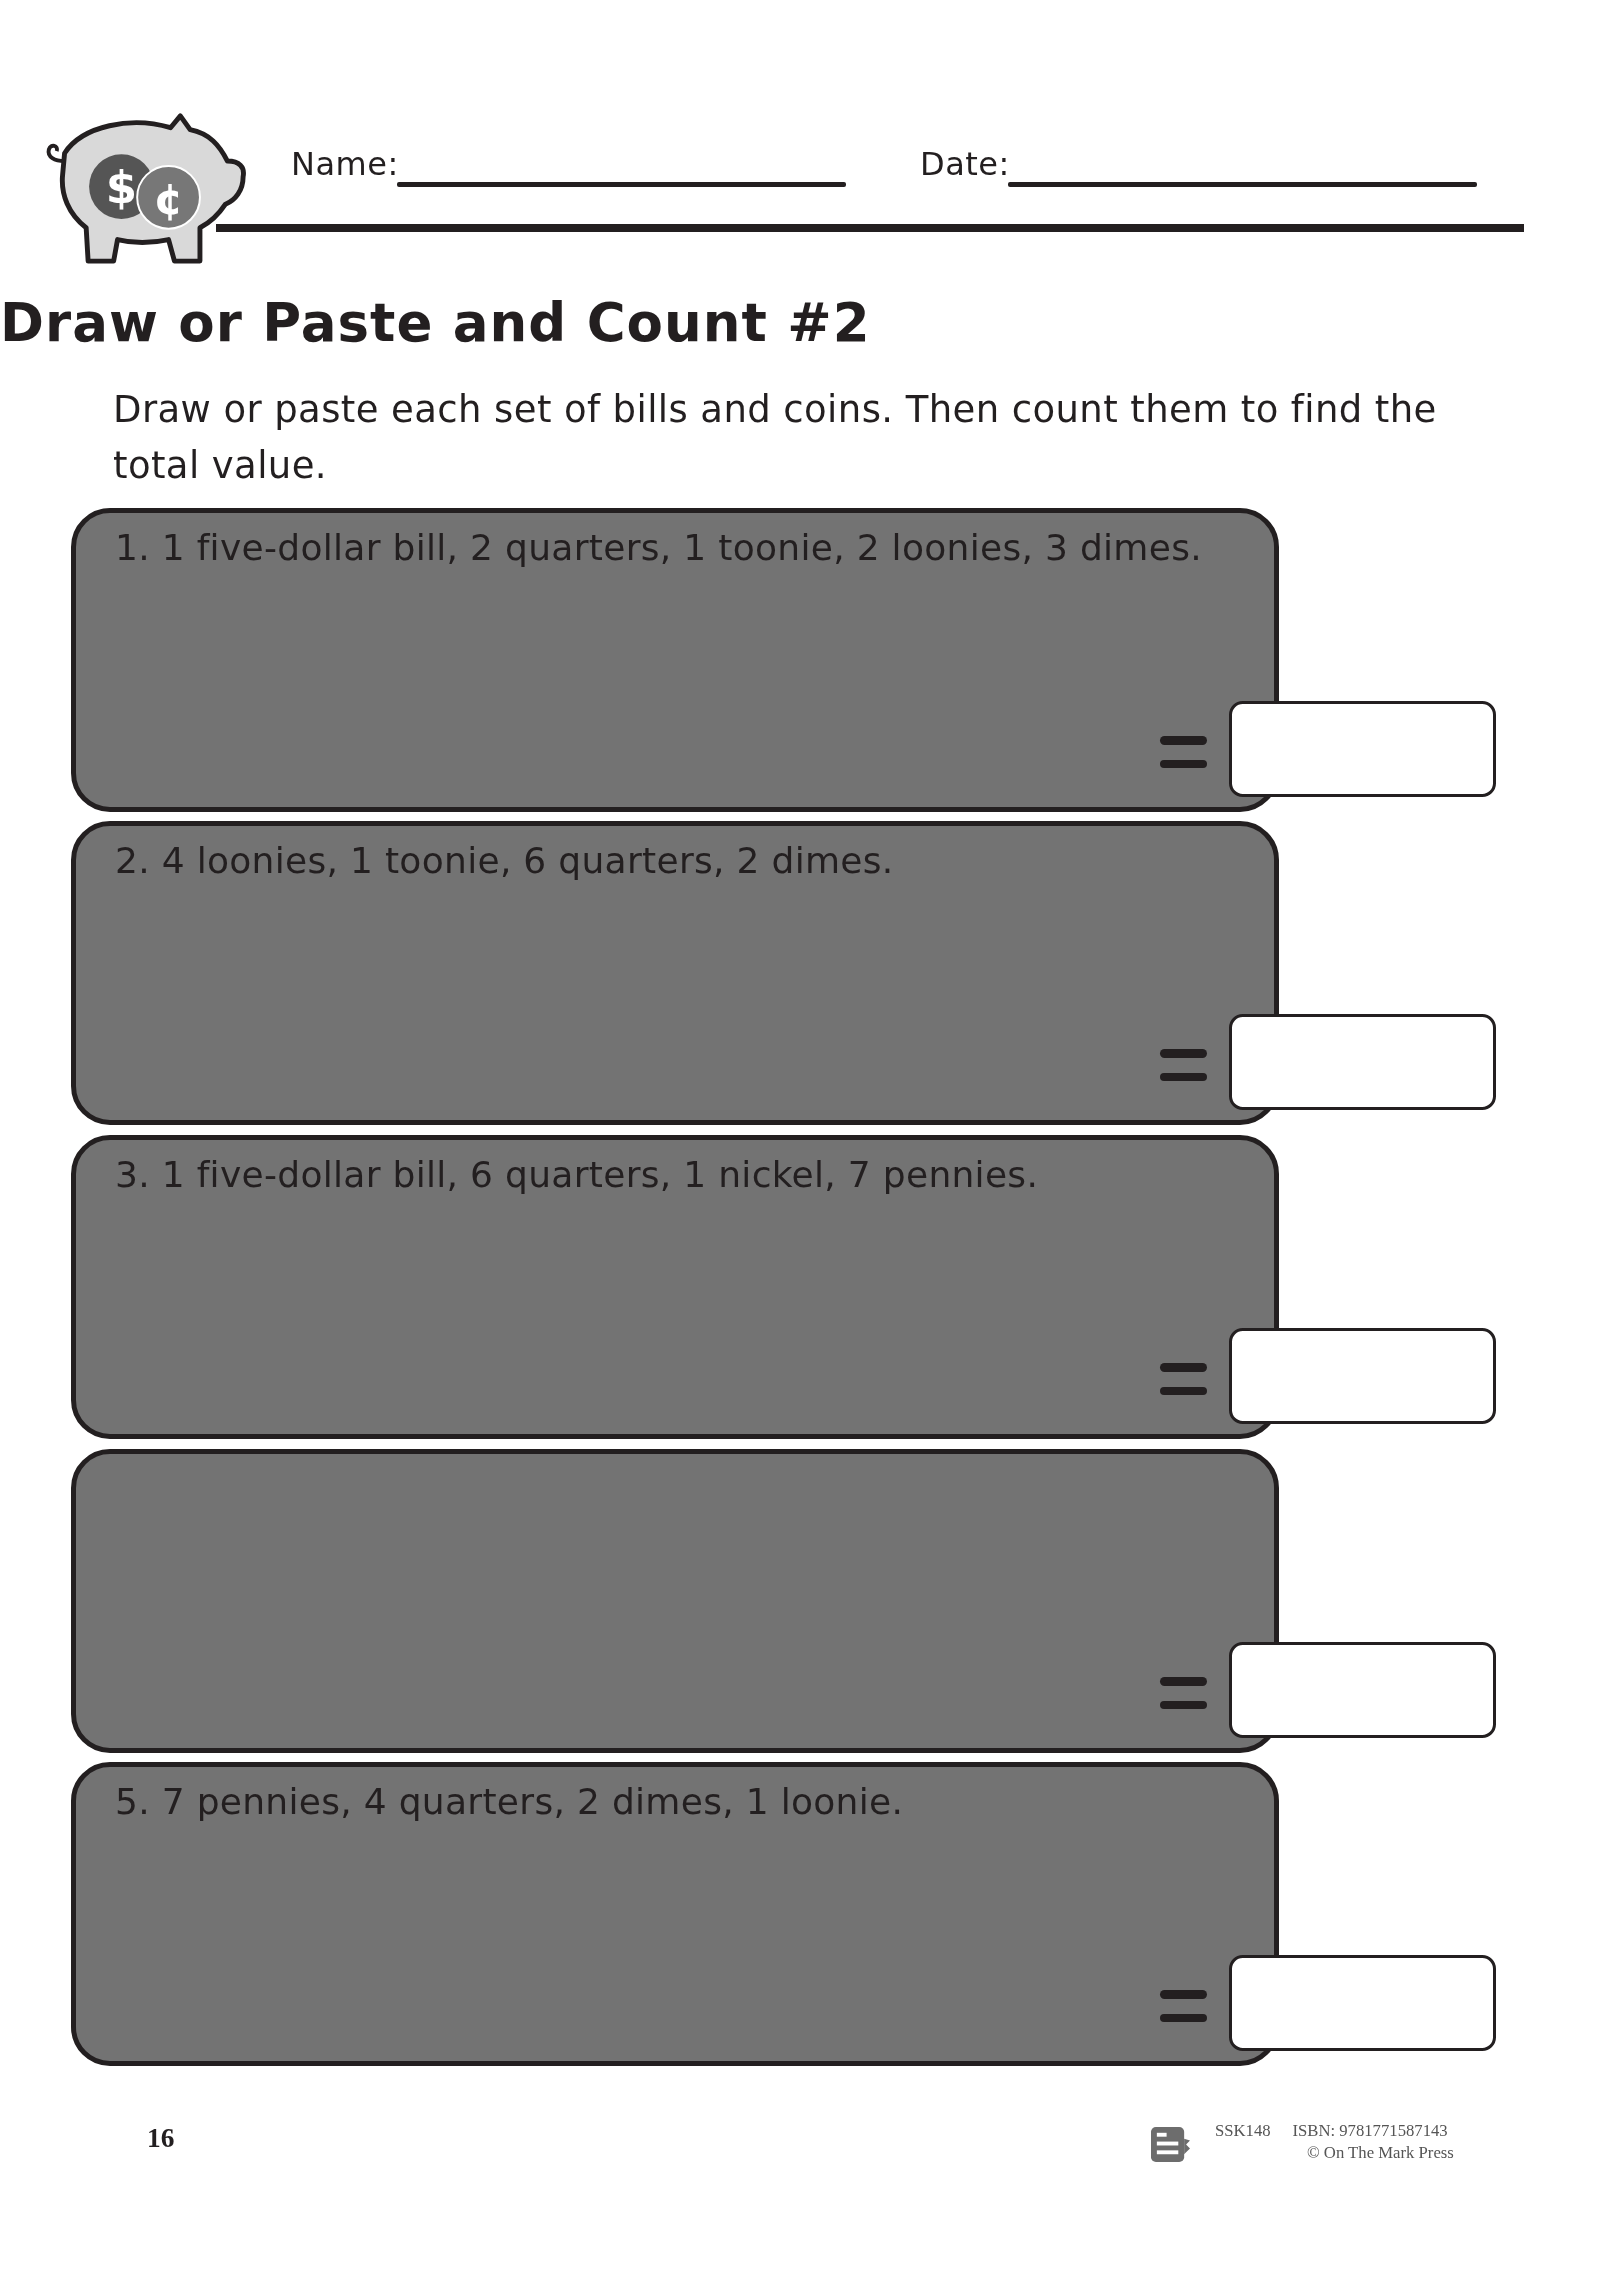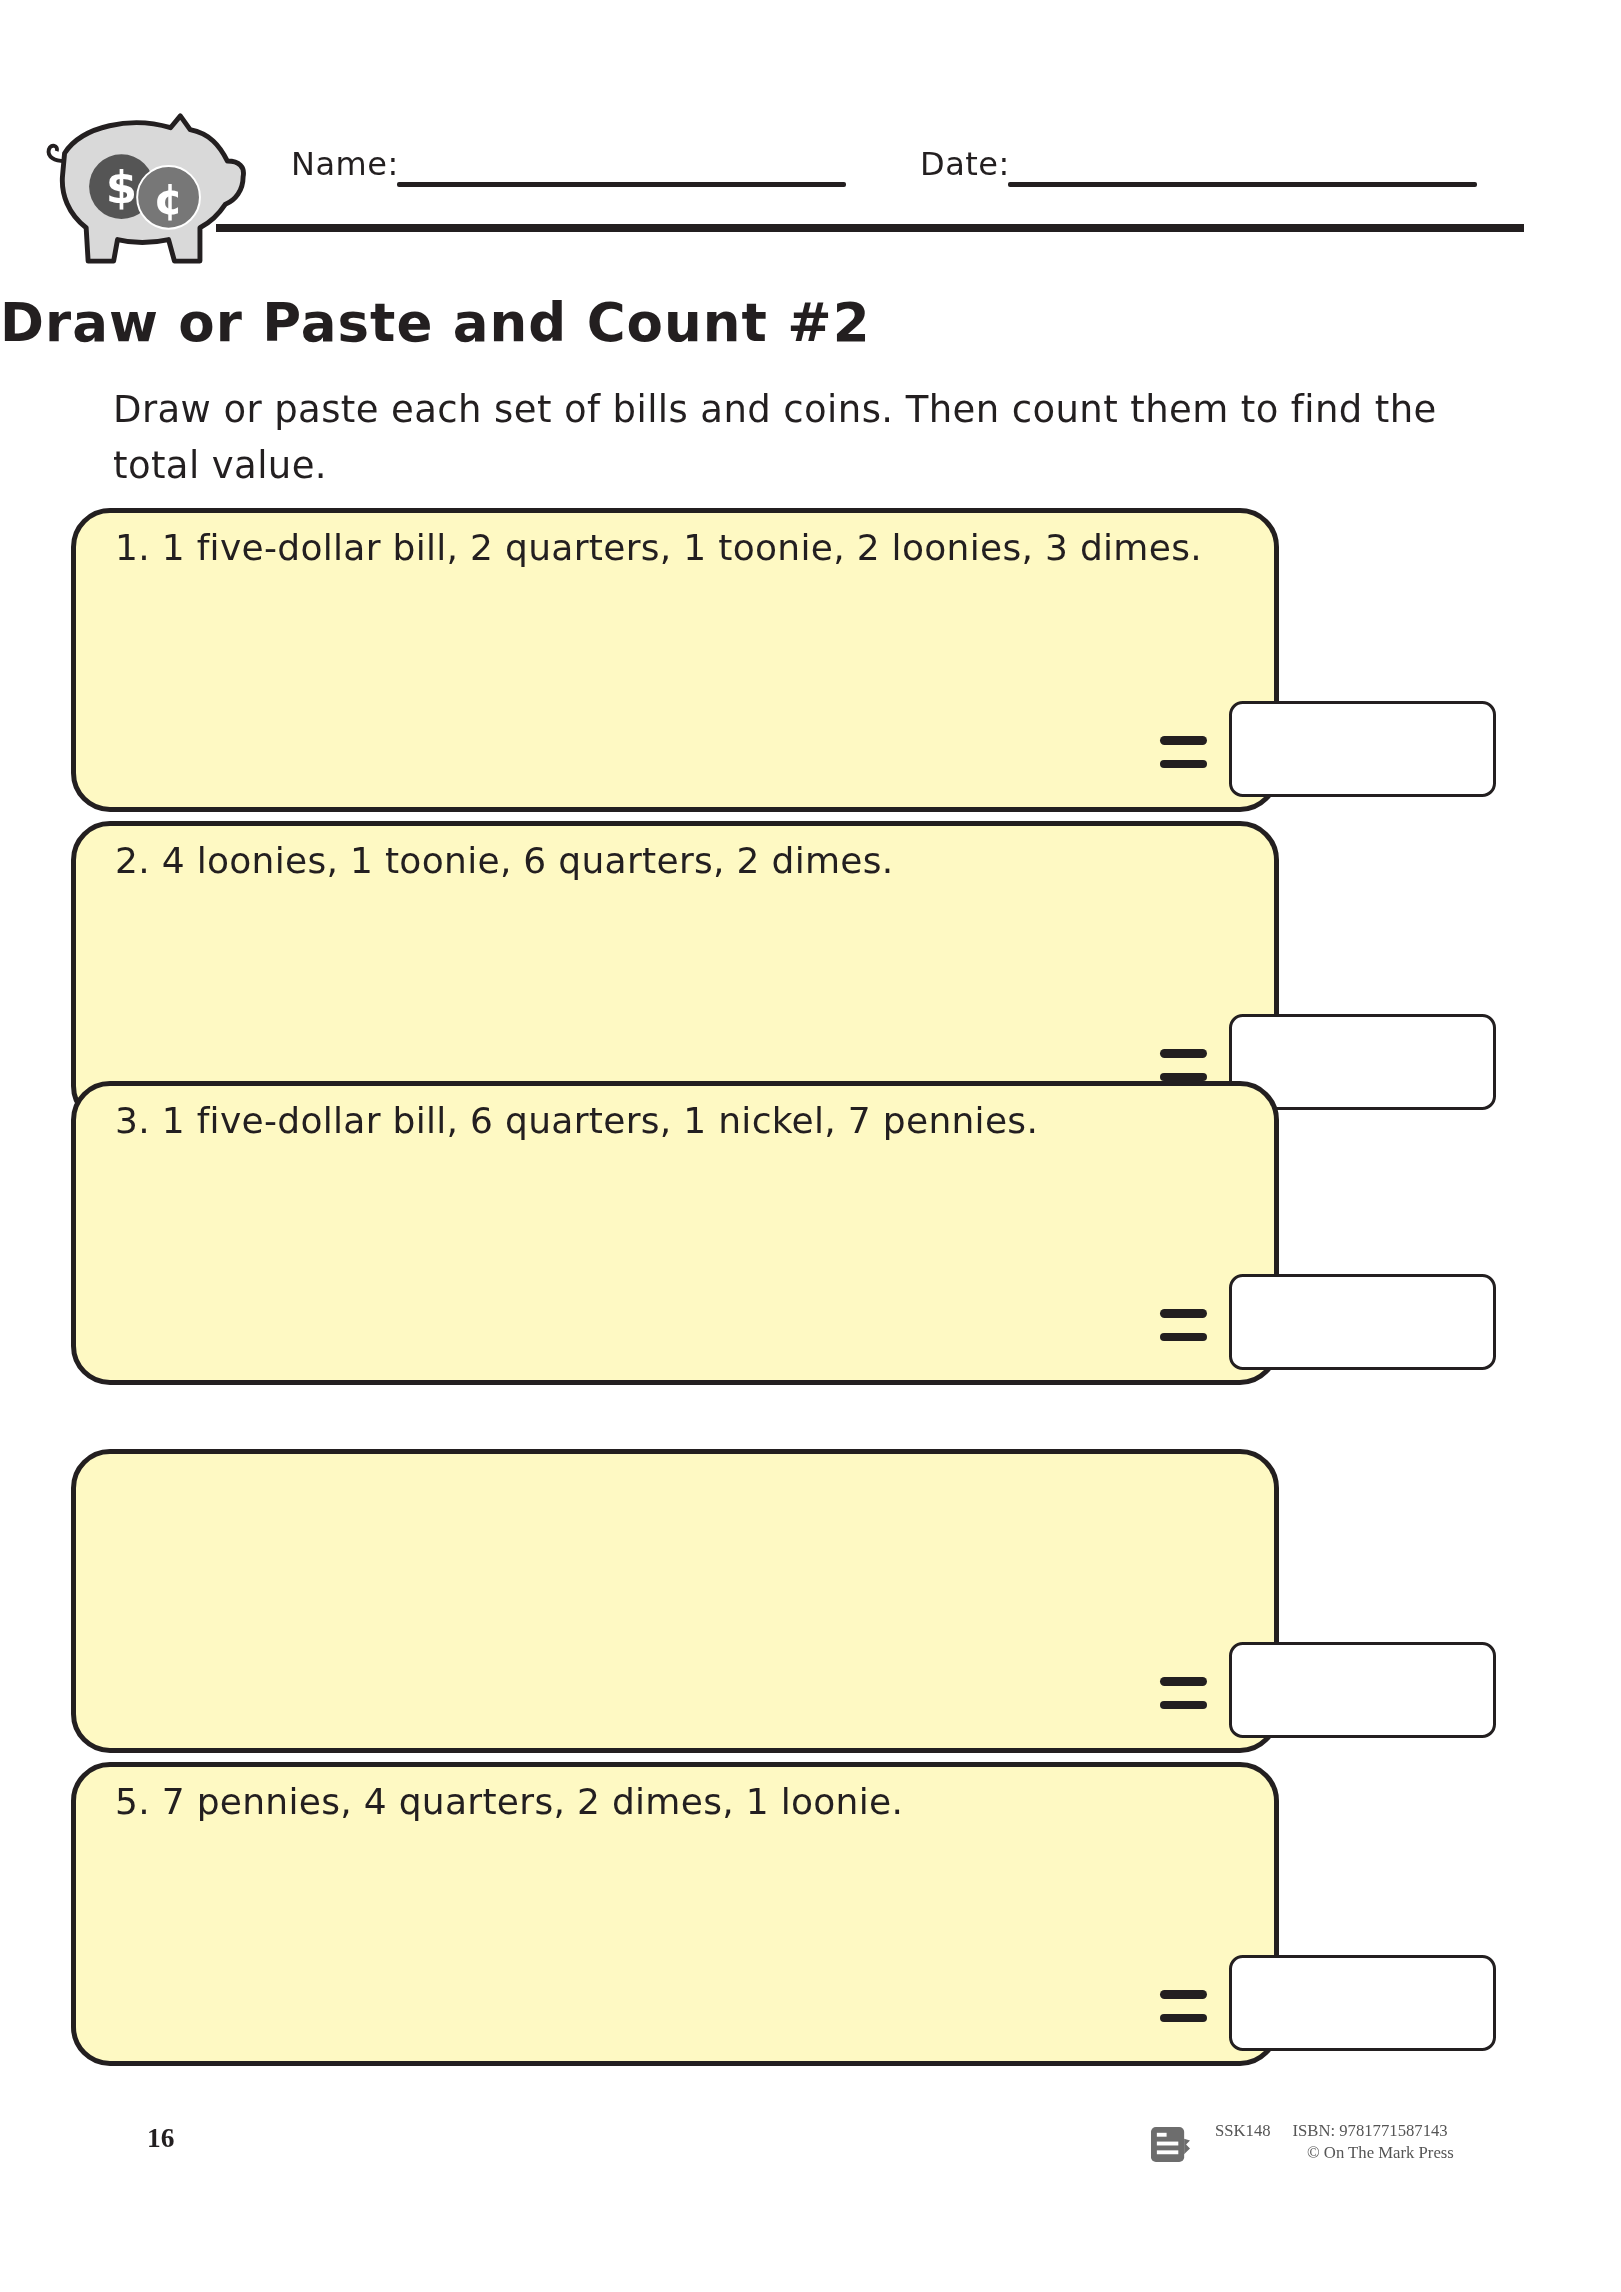--- a/index.html
+++ b/index.html
@@ -13,21 +13,21 @@
   .name-field { left: 271px; }
   .date-field { left: 900px; }
   .blank-line { position: absolute; top: 182px; height: 4.9px; background: #231f20; border-radius: 2px; }
   .name-line { left: 397px; width: 449px; }
   .date-line { left: 1008px; width: 469px; }
   .header-rule { position: absolute; left: 216px; top: 224px; width: 1308px; height: 7.8px; background: #231f20; }
 
   .title { position: absolute; left: 0; width: 1621px; top: 292px; text-align: left; font-size: 53px; font-weight: bold; letter-spacing: 1px; }
   .instructions { position: absolute; left: 113px; top: 382px; width: 1411px; font-size: 37px; line-height: 56px; letter-spacing: 0.4px; }
 
-  .problem { position: absolute; left: 71px; width: 1208px; height: 304px; border: 5.9px solid #231f20; border-radius: 39px; background: #fef9c3; }
+  .problem { position: absolute; left: 71px; width: 1208px; height: 304px; border: 5.9px solid #231f20; border-radius: 39px; background: #737373; }
   .problem .text { position: absolute; left: 39px; top: 13.7px; font-size: 36px; letter-spacing: 0.3px; white-space: nowrap; }
   .problem .equals { position: absolute; left: 1084px; width: 49px; height: 33px; }
   .problem .equals::before, .problem .equals::after { content: ""; position: absolute; left: 0; width: 47px; height: 8.8px; background: #231f20; border-radius: 4.9px; }
   .problem .equals::before { top: 0; }
   .problem .equals::after { top: 23.5px; }
   .problem .answer-box { position: absolute; left: 1153px; width: 267px; height: 96px; border: 3.9px solid #231f20; border-radius: 13.7px; background: #fff; }
 
   .page-number { position: absolute; left: 147px; top: 2123px; font-family: Liberation Serif, serif; font-weight: bold; font-size: 27.4px; }
   .footer-icon { position: absolute; left: 1149px; top: 2125px; width: 43px; height: 39px; }
   .footer-line1 { position: absolute; left: 1215px; top: 2121px; font-family: "Liberation Serif", serif; font-size: 16.7px; color: #555; white-space: nowrap; }
@@ -68,21 +68,21 @@
   <div class="equals" style="top:223px;"></div>
   <div class="answer-box" style="top:188px;"></div>
 </div>
 
 <div class="problem" style="top:821px;">
   <div class="text">2.  4 loonies, 1 toonie, 6 quarters, 2 dimes.</div>
   <div class="equals" style="top:223px;"></div>
   <div class="answer-box" style="top:188px;"></div>
 </div>
 
-<div class="problem" style="top:1081px;padding-left:32px;">
+<div class="problem" style="top:1135px;padding-left:32px;">
   <div class="text">3. 1 five-dollar bill, 6 quarters, 1 nickel, 7 pennies.</div>
   <div class="equals" style="top:223px;"></div>
   <div class="answer-box" style="top:188px;"></div>
 </div>
 
 <div class="problem" style="top:1449px;">
   <div class="equals" style="top:223px;"></div>
   <div class="answer-box" style="top:188px;"></div>
 </div>
 

